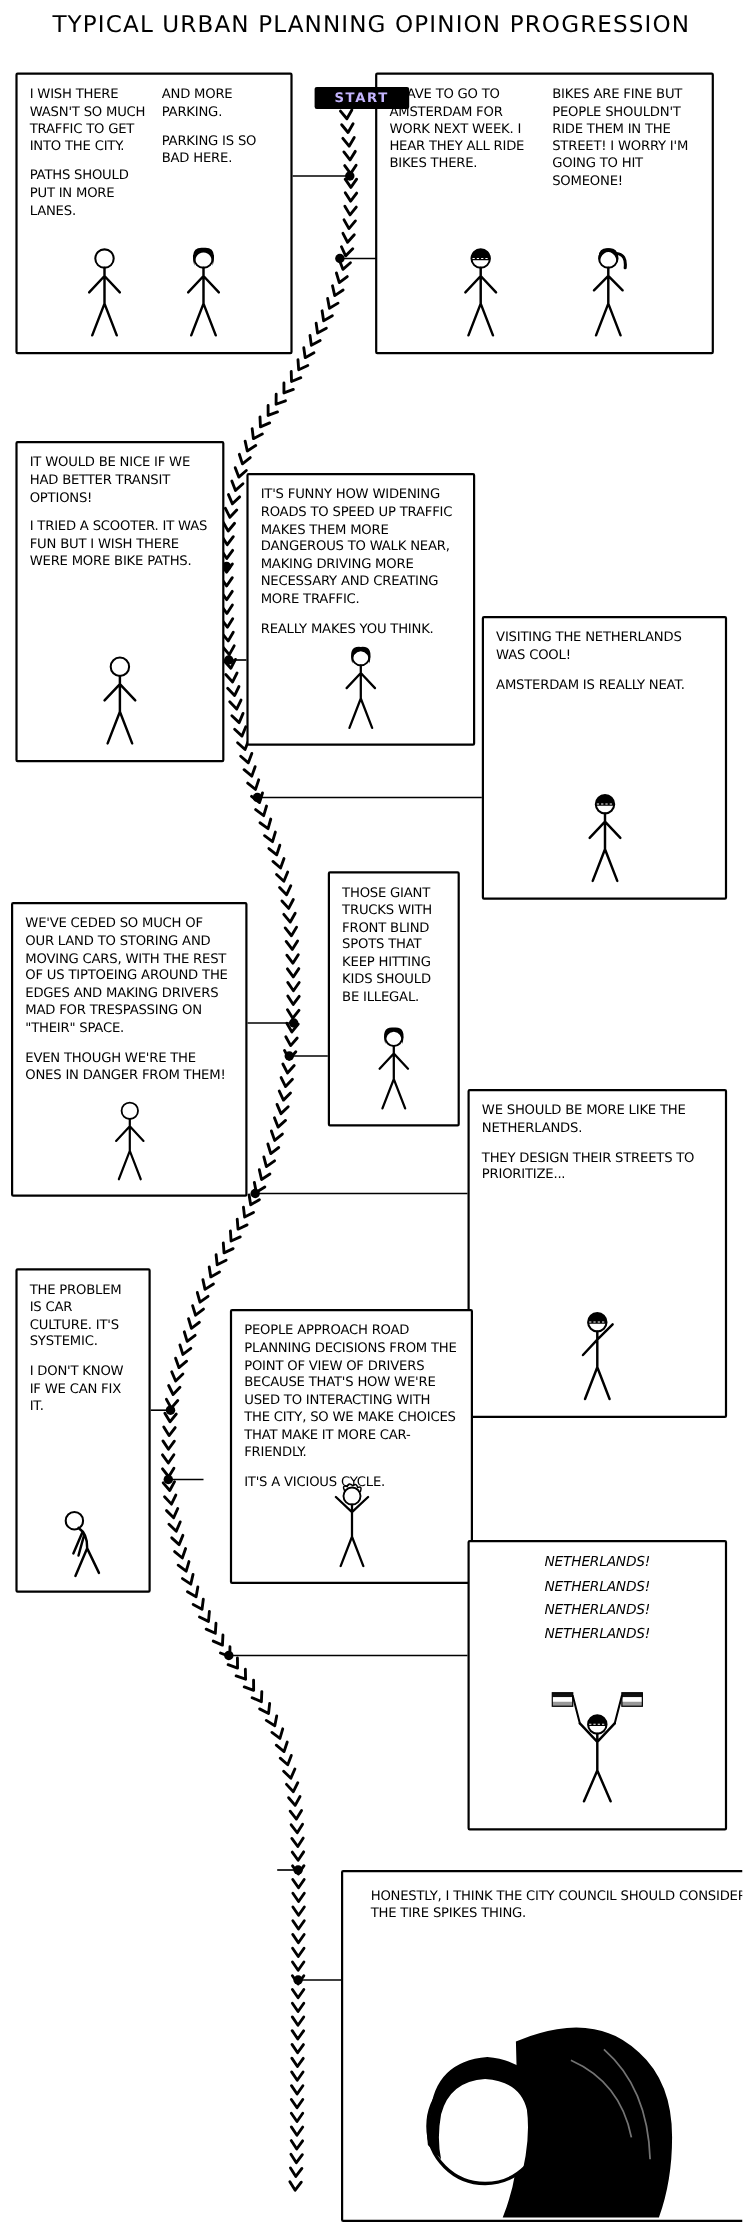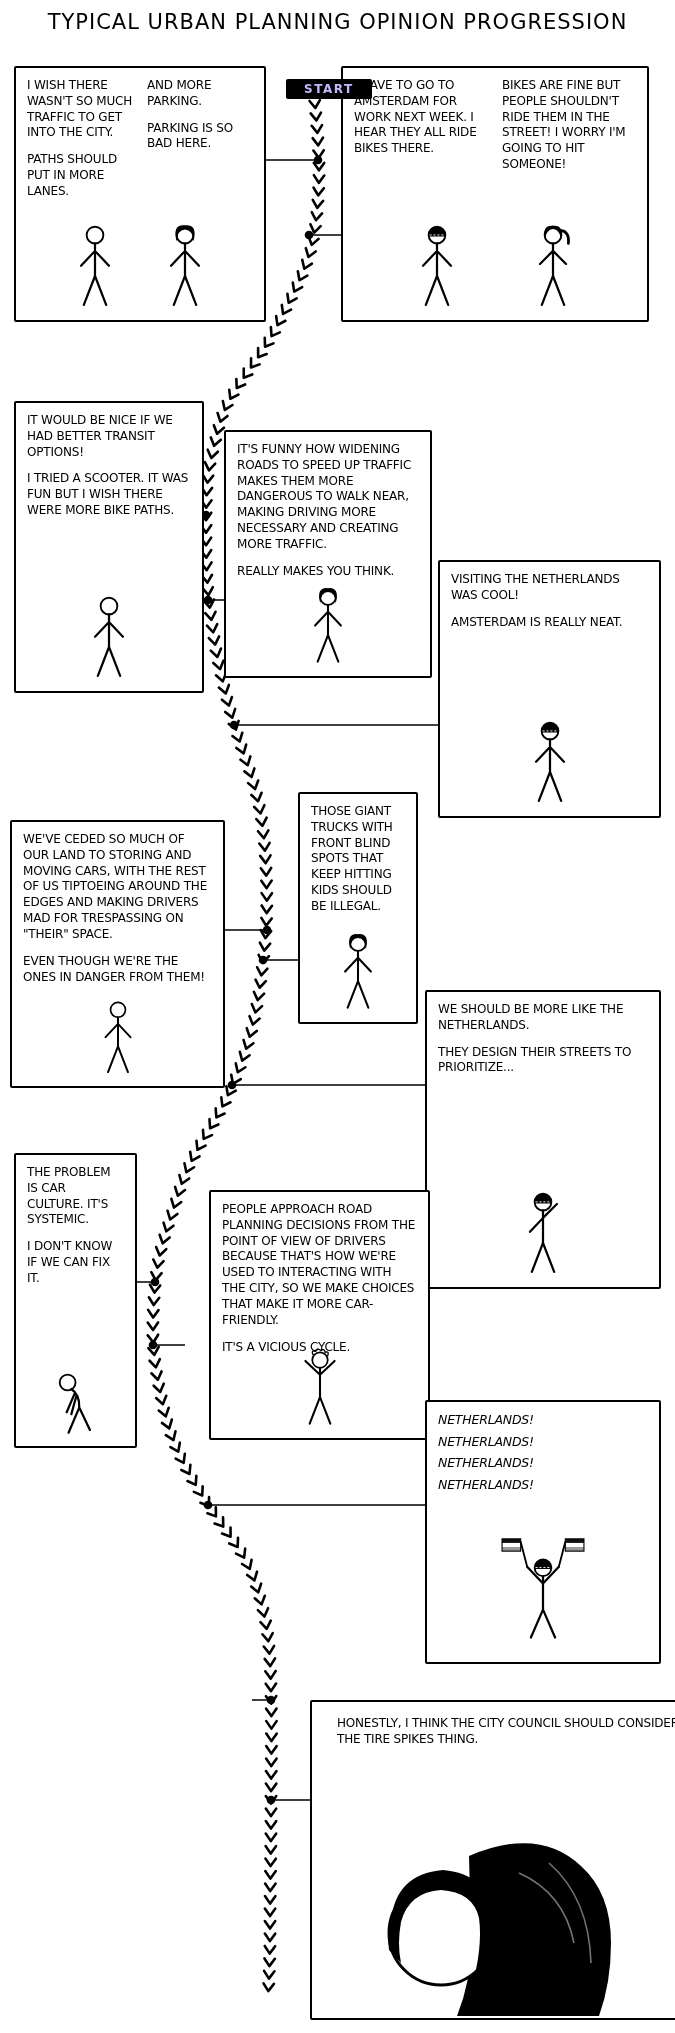--- a/index.html
+++ b/index.html
@@ -24,21 +24,21 @@
   .speech{font-size:12px;line-height:1.32;letter-spacing:-0.2px;}
   .speech p{margin:0 0 11px 0;}
   .speech-row{display:flex;gap:14px;align-items:flex-start;}
   .speech-row .speech{flex:1;}
   .figures{
     position:absolute;left:0;right:0;bottom:4px;display:flex;
     justify-content:center;align-items:flex-end;gap:34px;pointer-events:none;
   }
   .fig{display:block;}
   .chant .speech{font-style:italic;font-size:12.5px;}
-  .chant .speech p{margin:0 0 5px 0;}
+  .chant .speech p{margin:0 0 5px 0;text-align:center;}
   .wide-gap{gap:60px;}
 </style>
 </head>
 <body>
 
 <div id="comic">
 
   <svg width="0" height="0" style="position:absolute" aria-hidden="true">
     <defs>
       <symbol id="fig-plain" viewBox="0 0 60 100">

